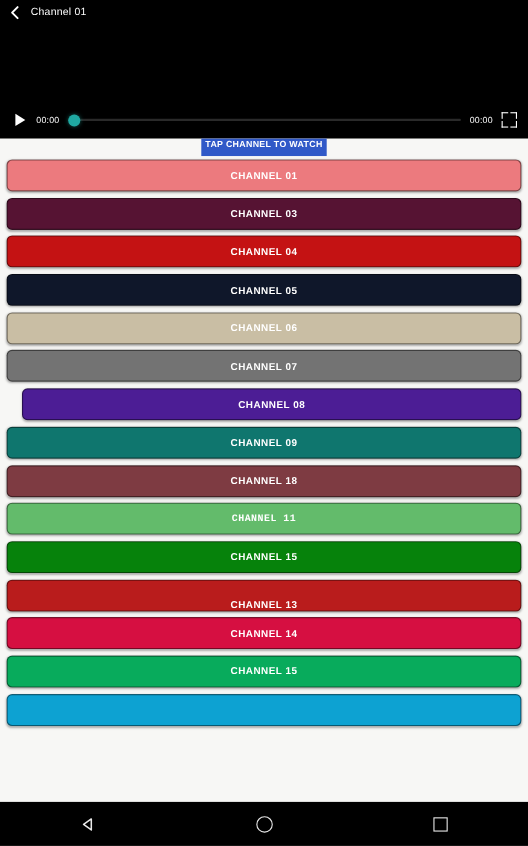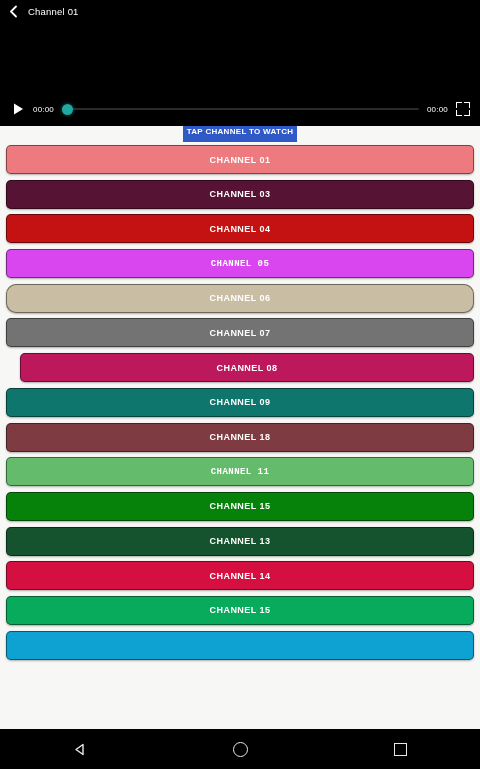--- a/index.html
+++ b/index.html
@@ -270,45 +270,45 @@
   <div class="channel-list">
       <div class="channel-row" style="background: rgb(236, 122, 126);">
         <div class="channel-label">CHANNEL 01</div>
       </div>
       <div class="channel-row" style="background: rgb(86, 19, 51);">
         <div class="channel-label">CHANNEL 03</div>
       </div>
       <div class="channel-row" style="background: rgb(196, 18, 19);">
         <div class="channel-label">CHANNEL 04</div>
       </div>
-      <div class="channel-row" style="background: #d946ef; font-family: Liberation Mono, monospace;">
+      <div class="channel-row" style="background: #0f172a;">
         <div class="channel-label">CHANNEL 05</div>
       </div>
-      <div class="channel-row" style="background: rgb(201, 190, 164); border-radius: 10px;">
+      <div class="channel-row" style="background: rgb(201, 190, 164);">
         <div class="channel-label">CHANNEL 06</div>
       </div>
       <div class="channel-row" style="background: #737373;">
         <div class="channel-label">CHANNEL 07</div>
       </div>
-      <div class="channel-row" style="background: #be185d; margin-left: 20px;">
+      <div class="channel-row" style="background: #4c1d95; margin-left: 20px;">
         <div class="channel-label">CHANNEL 08</div>
       </div>
       <div class="channel-row" style="background: #0f766e;">
         <div class="channel-label">CHANNEL 09</div>
       </div>
       <div class="channel-row" style="background: rgb(126, 59, 66);">
         <div class="channel-label">CHANNEL 18</div>
       </div>
       <div class="channel-row" style="background: rgb(99, 187, 107); font-family: Liberation Mono, monospace;">
         <div class="channel-label">CHANNEL 11</div>
       </div>
       <div class="channel-row" style="background: rgb(6, 130, 11);">
         <div class="channel-label">CHANNEL 15</div>
       </div>
-      <div class="channel-row" style="background: #14532d;">
+      <div class="channel-row" style="background: #b91c1c; align-items: flex-end;">
         <div class="channel-label">CHANNEL 13</div>
       </div>
       <div class="channel-row" style="background: rgb(214, 15, 65);">
         <div class="channel-label">CHANNEL 14</div>
       </div>
       <div class="channel-row" style="background: rgb(8, 171, 92);">
         <div class="channel-label">CHANNEL 15</div>
       </div>
       <div class="channel-row" style="background: rgb(13, 162, 210);">
         <div class="channel-label"></div>

